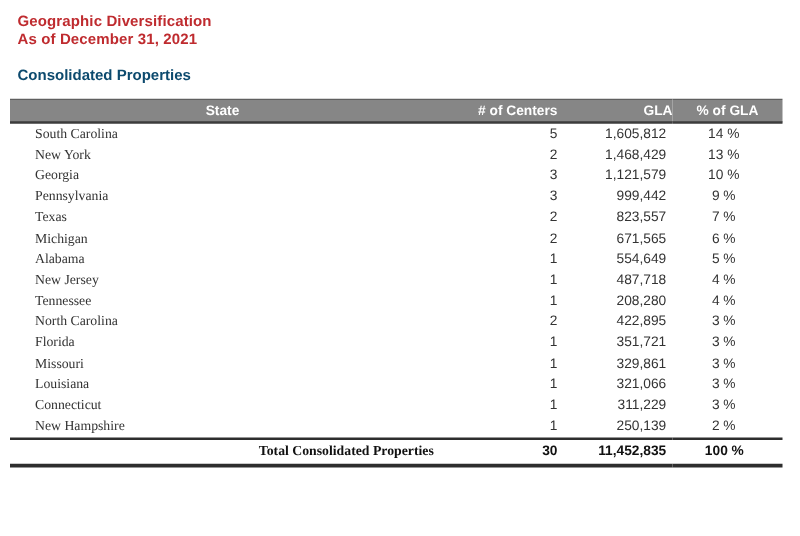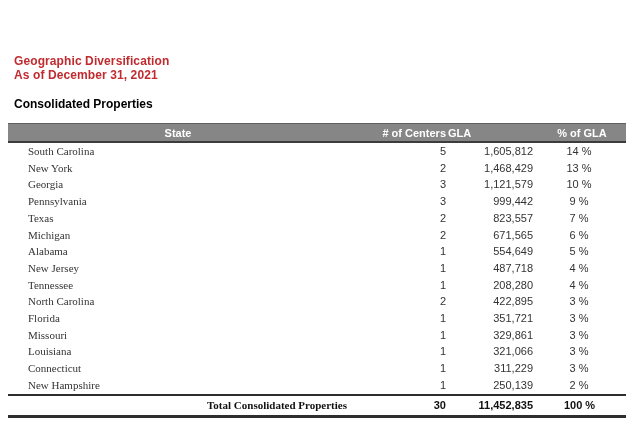--- a/index.html
+++ b/index.html
@@ -18,26 +18,25 @@
     height: 429px;
     padding: 10px 14px 0 8px;
   }
   .doc-title {
     margin-left: 6px;
     color: #BF2B2F;
     font-size: 12px;
     font-weight: bold;
     line-height: 14px;
     letter-spacing: 0.1px;
-    margin-top: 44px;
   }
   .section-label {
     margin-left: 6px;
     margin-top: 15px;
-    color: #000000;
+    color: #0c4a6e;
     font-size: 12px;
     font-weight: bold;
     line-height: 14px;
   }
   table.geo-table {
     width: 618px;
     margin-top: 12px;
     border-collapse: collapse;
     table-layout: fixed;
   }
@@ -47,21 +46,21 @@
     font-size: 11px;
     font-weight: bold;
     height: 15px;
     padding: 1px 0;
     border-top: 1px solid #5f5f5f;
     border-bottom: 2px solid #3c3c3c;
     white-space: nowrap;
   }
   .geo-table thead th.col-state  { text-align: center; }
   .geo-table thead th.col-centers{ text-align: right; padding-right: 2px; }
-  .geo-table thead th.col-gla    { text-align: left; }
+  .geo-table thead th.col-gla    { text-align: right; }
   .geo-table thead th.col-pct    { text-align: center; }
 
   .geo-table tbody td {
     font-size: 11px;
     color: #333333;
     height: 16.7px;
     line-height: 16.7px;
     padding: 0;
     white-space: nowrap;
     overflow: hidden;

